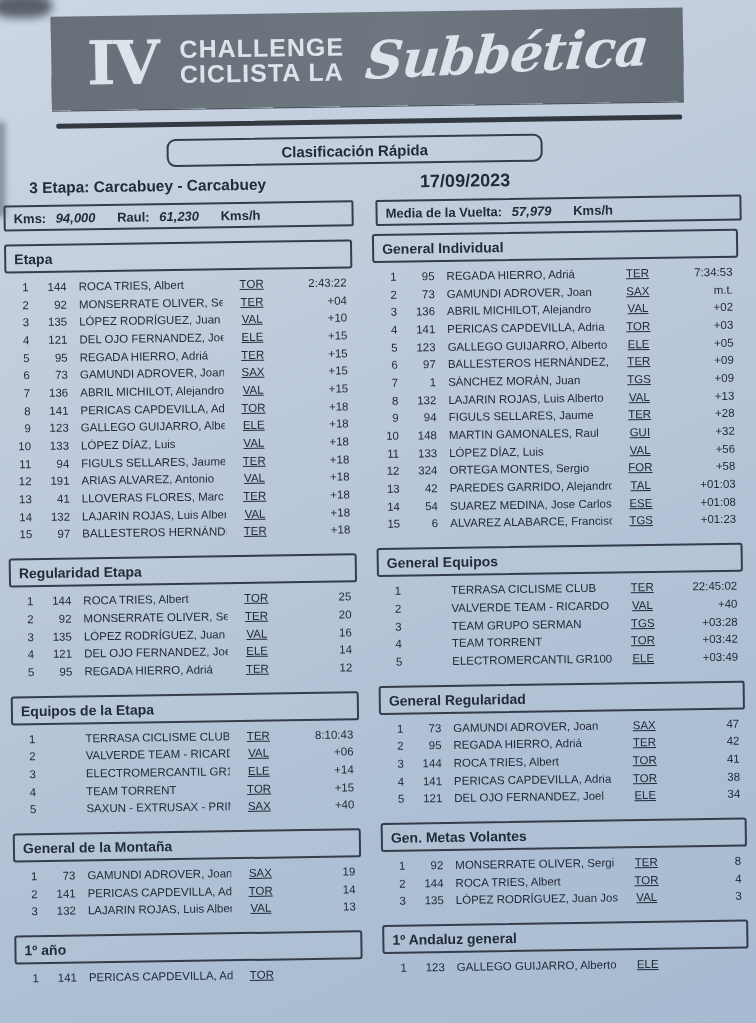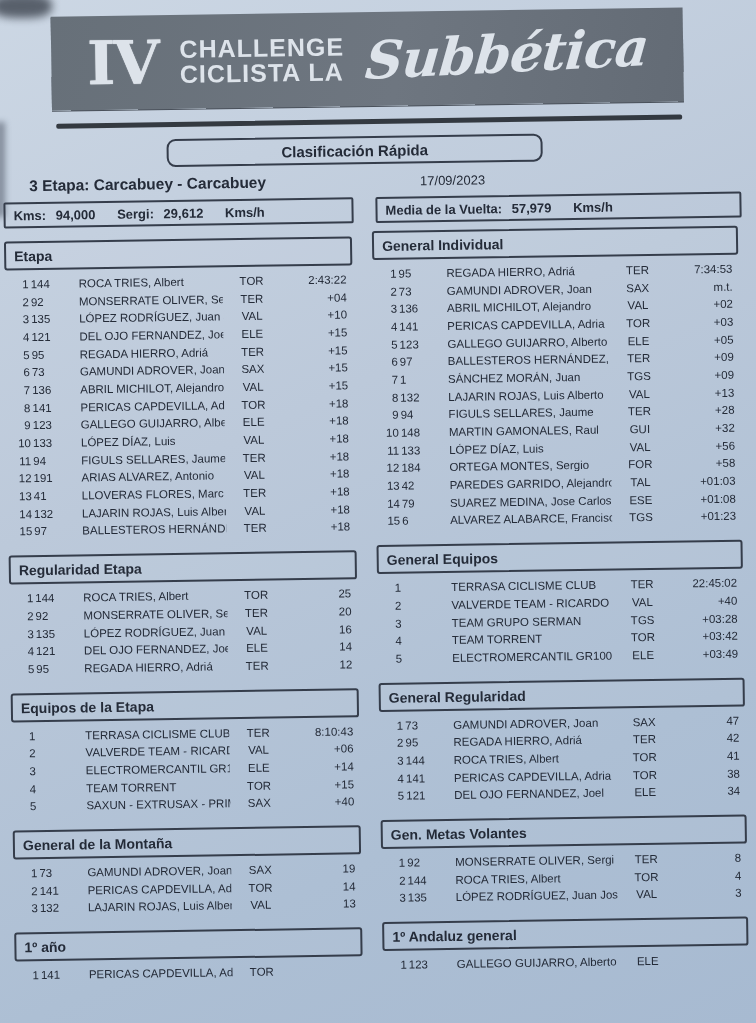--- a/index.html
+++ b/index.html
@@ -23,44 +23,44 @@
     font-size:25px;letter-spacing:1px;font-stretch:condensed;}
   .banner-brand{font-family:"DejaVu Serif","Liberation Serif",serif;font-style:italic;font-weight:bold;
     font-size:52px;transform:skewX(-8deg) rotate(-2deg);letter-spacing:-1px;margin-top:-8px;}
   .banner-underline{width:626px;height:5px;background:#272c33;margin:13px 0 0 62px;border-radius:2px;opacity:.92;}
 
   
   .title-box{width:372px;margin:12px 0 0 172px;border:2px solid #353d4b;border-radius:9px;
     text-align:center;font-weight:bold;font-size:15px;padding:4px 0 3px;}
   .stage-row{display:flex;align-items:baseline;margin:8px 0 0 34px;}
   .stage-name{font-weight:bold;font-size:15.5px;}
-  .stage-date{font-weight:normal;font-size:13px;margin-left:154px;}
+  .stage-date{font-weight:bold;font-size:18px;margin-left:154px;}
   .stats-row{display:flex;margin:7px 0 0 8px;}
   .stats-box{border:2px solid #353d4b;font-weight:bold;font-size:13px;padding:4px 8px 3px;border-radius:2px;}
   .stats-box.left{width:330px;}
   .stats-box.right{width:346px;margin-left:22px;}
   .stats-box span{margin-right:6px;}
-  .sp-lg{margin-right:18px !important;}
+  .sp-lg{margin-right:18px !important;font-style:italic;}
 
   
   .cols{display:flex;gap:20px;padding:0 6px 0 8px;align-items:flex-start;}
   .col{display:flex;flex-direction:column;}
   .col-left{width:348px;}
   .col-right{width:366px;margin-top:-5px;}
   .tbl{margin-top:15px;}
   .tbl:first-child{margin-top:13px;}
   .tbl-title{border:2px solid #353d4b;border-radius:3px;font-weight:bold;font-size:14px;
     padding:5px 8px 4px;background:rgba(255,255,255,0.04);}
   .tbl-rows{padding:5px 2px 0 0;}
   .row{display:grid;grid-template-columns:26px 38px 1fr 58px 70px;height:17.7px;
     align-items:center;font-size:11.5px;}
   .c-pos{text-align:right;padding-right:2px;}
-  .c-bib{padding-right:2px;}
+  .c-bib{text-align:right;padding-right:2px;}
   .c-name{padding-left:10px;white-space:nowrap;overflow:hidden;}
-  .c-team{text-align:center;}
+  .c-team{text-align:center;text-decoration:underline;}
   .c-val{text-align:right;padding-right:4px;}
 </style>
 </head>
 <body>
 
 <div class="page">
   <div class="corner-smudge"></div>
   <div class="edge-smudge"></div>
 
   <div class="sheet">
@@ -79,22 +79,22 @@
 
     <div class="stage-row">
       <span class="stage-name">3 Etapa: Carcabuey - Carcabuey</span>
       <span class="stage-date">17/09/2023</span>
     </div>
 
     <div class="stats-row">
       <div class="stats-box left">
         <span>Kms:</span>
         <span class="sp-lg">94,000</span>
-        <span>Sergi:</span>
-        <span class="sp-lg">29,612</span>
+        <span>Raul:</span>
+        <span class="sp-lg">61,230</span>
         <span>Kms/h</span>
       </div>
       <div class="stats-box right">
         <span>Media de la Vuelta:</span>
         <span class="sp-lg">57,979</span>
         <span>Kms/h</span>
       </div>
     </div>
 
     <div class="cols">
@@ -443,37 +443,37 @@
   <div class="row">
     <span class="c-pos">11</span>
     <span class="c-bib">133</span>
     <span class="c-name">LÓPEZ DÍAZ, Luis</span>
     <span class="c-team">VAL</span>
     <span class="c-val">+56</span>
   </div>
 
   <div class="row">
     <span class="c-pos">12</span>
-    <span class="c-bib">184</span>
+    <span class="c-bib">324</span>
     <span class="c-name">ORTEGA MONTES, Sergio</span>
     <span class="c-team">FOR</span>
     <span class="c-val">+58</span>
   </div>
 
   <div class="row">
     <span class="c-pos">13</span>
     <span class="c-bib">42</span>
     <span class="c-name">PAREDES GARRIDO, Alejandro</span>
     <span class="c-team">TAL</span>
     <span class="c-val">+01:03</span>
   </div>
 
   <div class="row">
     <span class="c-pos">14</span>
-    <span class="c-bib">79</span>
+    <span class="c-bib">54</span>
     <span class="c-name">SUAREZ MEDINA, Jose Carlos</span>
     <span class="c-team">ESE</span>
     <span class="c-val">+01:08</span>
   </div>
 
   <div class="row">
     <span class="c-pos">15</span>
     <span class="c-bib">6</span>
     <span class="c-name">ALVAREZ ALABARCE, Francisco</span>
     <span class="c-team">TGS</span>

